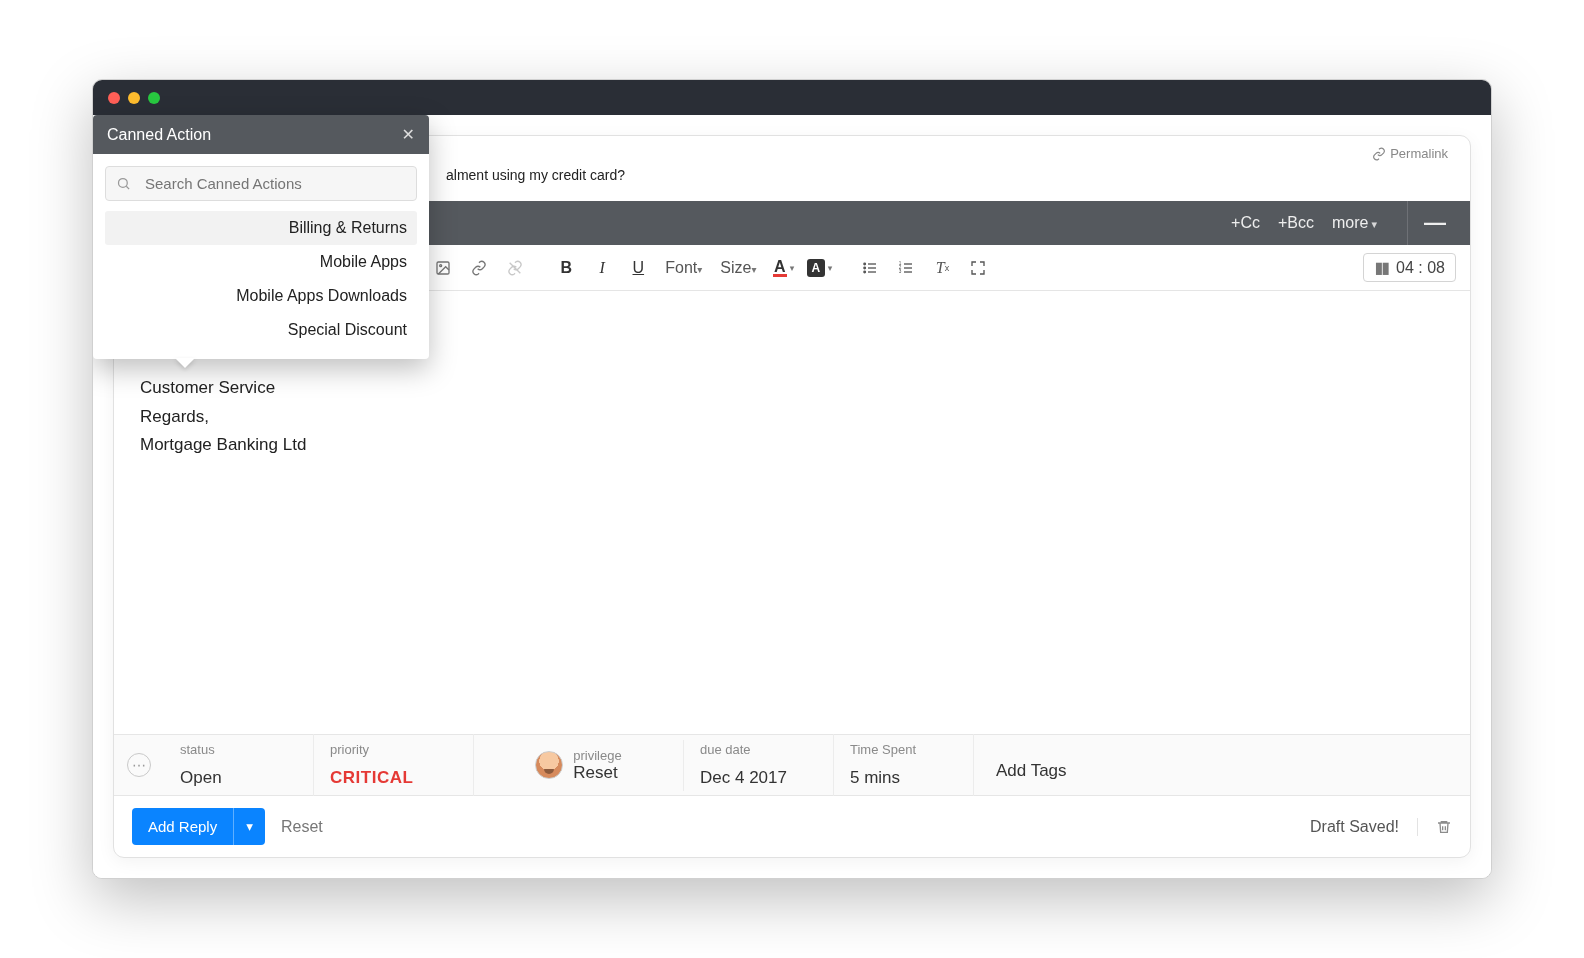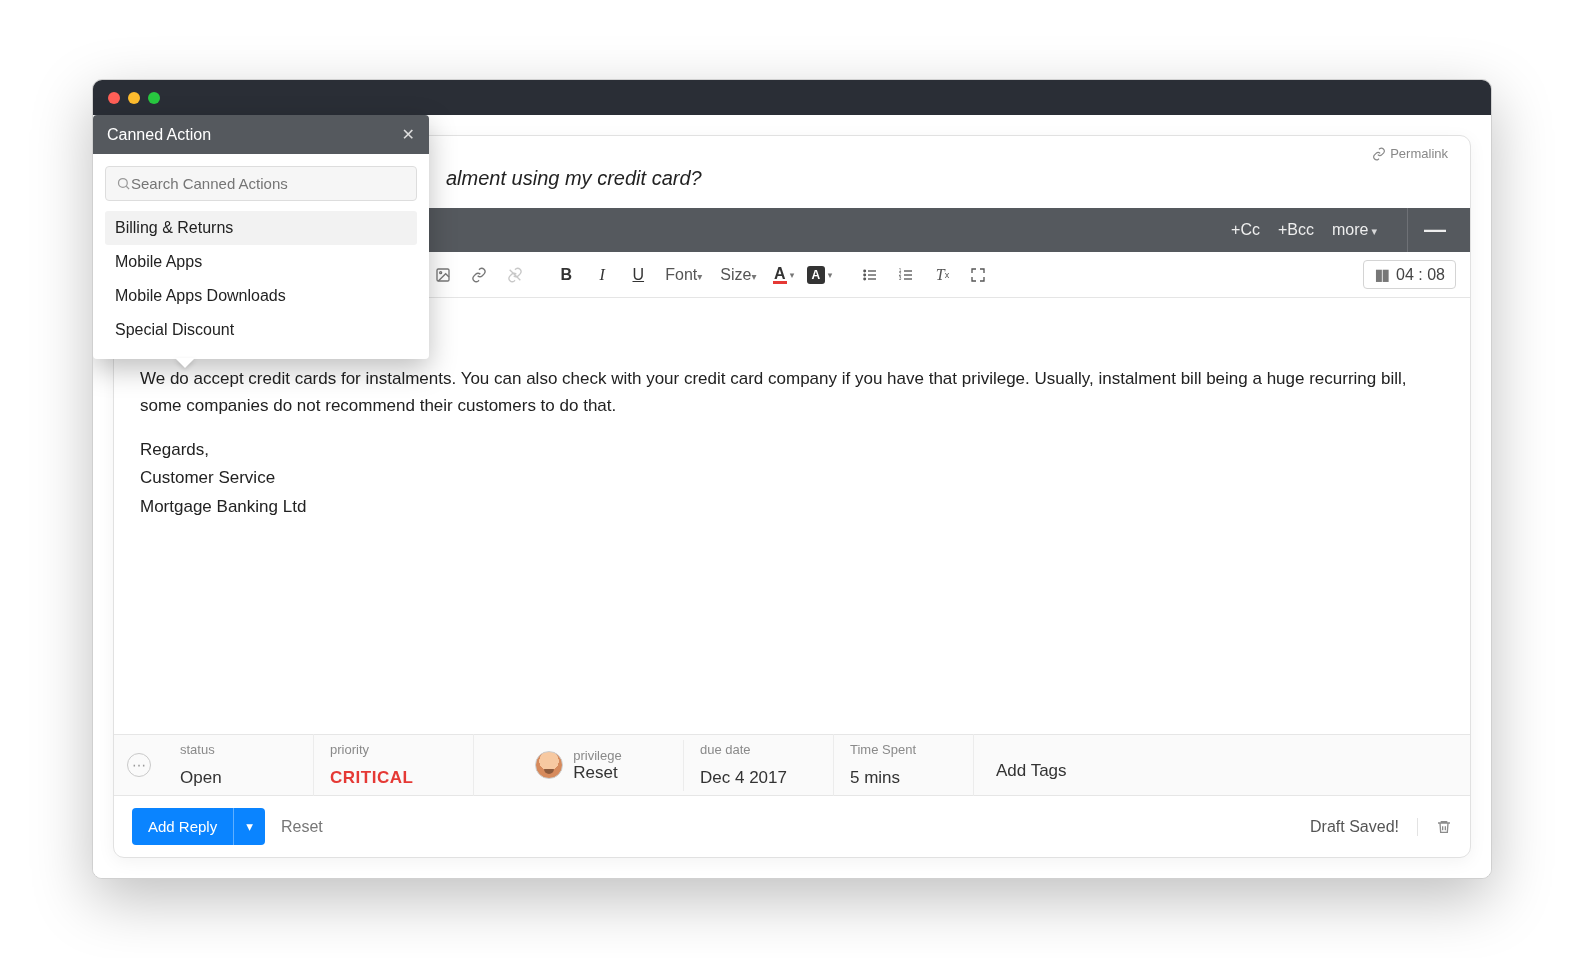--- a/index.html
+++ b/index.html
@@ -58,23 +58,22 @@
   justify-content: flex-end;
   padding: 10px 22px 6px;
   font-size: 13px;
   color: #888;
 }
 .permalink-row a { color: #888; text-decoration: none; display: inline-flex; align-items: center; gap: 4px; }
 .permalink-row a .glyph { font-size: 14px; }
 
 .question-partial {
   padding: 0 22px 18px 332px;
-  font-size: 20px;
+  font-size: 14px;
   color: #222;
-  font-style: italic;
 }
 
 
 .compose-bar {
   background: #55595e;
   color: #eee;
   display: flex;
   align-items: center;
   justify-content: flex-end;
   height: 44px;
@@ -241,31 +240,31 @@
   display: flex;
   align-items: center;
   justify-content: space-between;
   padding: 10px 14px;
   font-size: 16px;
   border-radius: 4px 4px 0 0;
 }
 .popover-header .close { color: #ddd; font-size: 16px; }
 .popover-body { padding: 12px; }
 .search-box {
-  display: flex; align-items: center; gap: 0;
+  display: flex; align-items: center; gap: 14px;
   border: 1px solid #ddd; border-radius: 4px;
   background: #f6f6f6;
   padding: 8px 10px;
   color: #888;
 }
 .search-box input {
   border: none; outline: none; background: transparent;
   font-size: 15px; flex: 1; color: #444;
 }
-.ca-list { margin-top: 10px; }
+.ca-list { margin-top: 10px; text-align: right; }
 .ca-item {
   font-size: 16px;
   color: #222;
   padding: 8px 10px;
   border-radius: 3px;
 }
 .ca-item.hover { background: #f2f2f2; font-weight: 500; }
 
 svg { display: block; }
 </style>
@@ -407,24 +406,23 @@
 
         <span class="timer">
           <span style="letter-spacing:-2px;color:#777;">▮▮</span>
           <span>04 : 08</span>
         </span>
       </div>
 
       <div class="editor-body">
         <p>Dear Jack,</p>
         <div class="spacer"></div>
-        <p>We do accept credit cards for instalments. You can also check with your credit card company if you have that privilege. Usually, instalment bill being a huge recurring bill, some companies do not recommend their customers to do that.</p>
         <div class="spacer"></div>
+        <p>Customer Service</p>
         <p>Regards,</p>
-        <p>Customer Service</p>
         <p>Mortgage Banking Ltd</p>
       </div>
 
       <div class="meta-row">
         <div class="more-dots">
           <span class="ring">⋯</span>
         </div>
         <div class="meta-cell" style="width:150px">
           <span class="meta-label">status</span>
           <span class="meta-value">Open</span>

